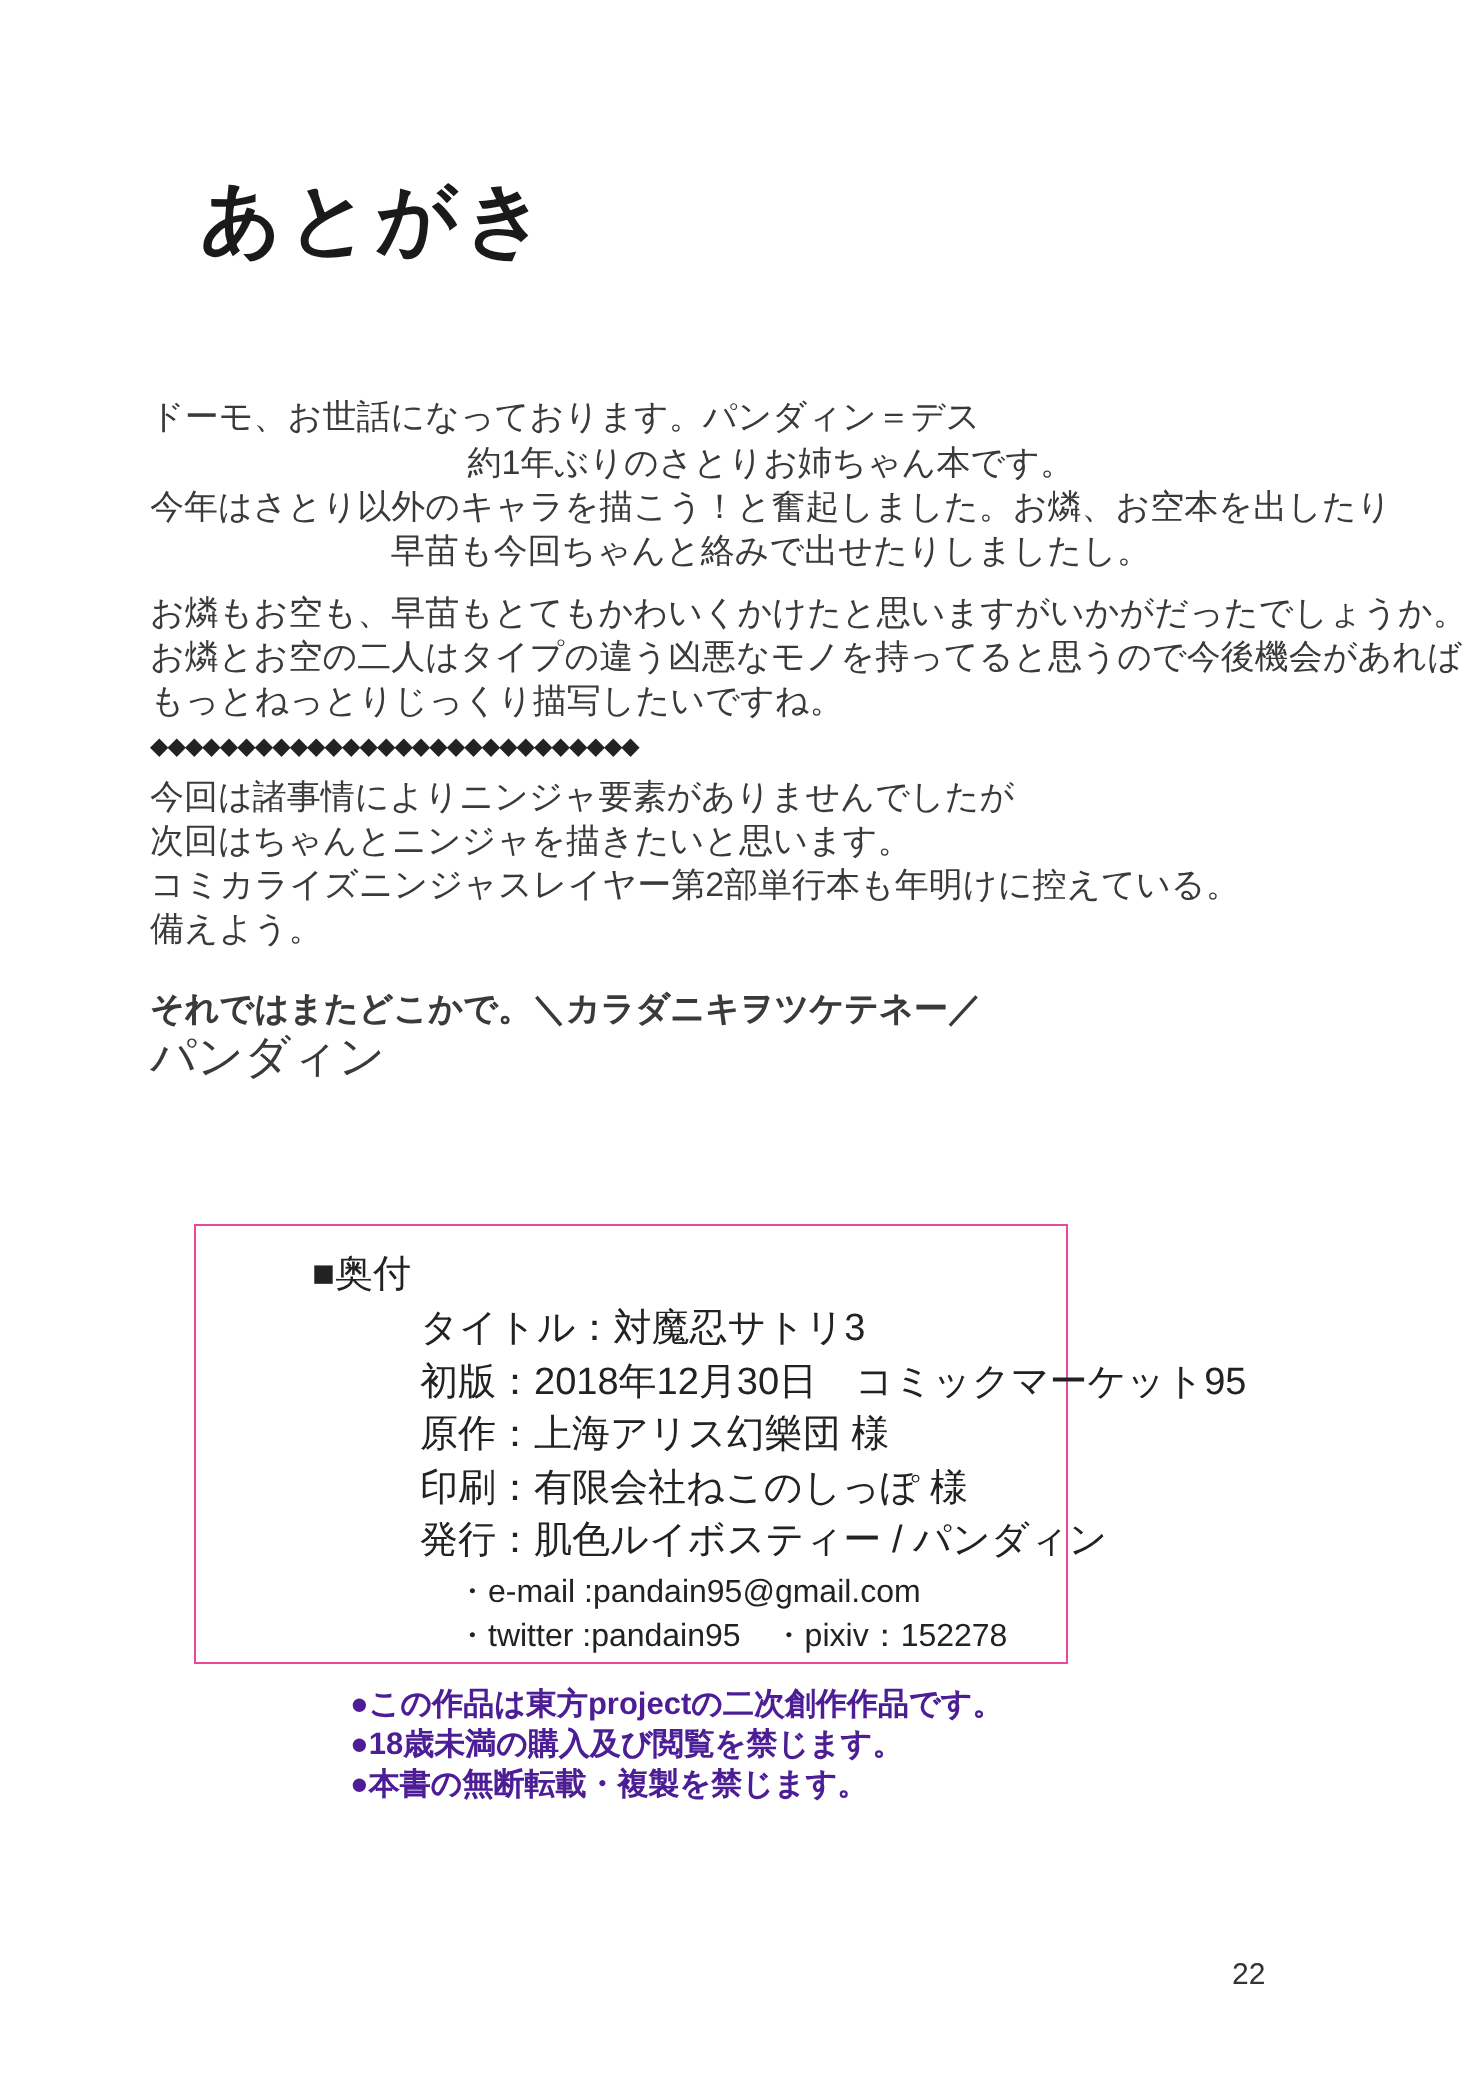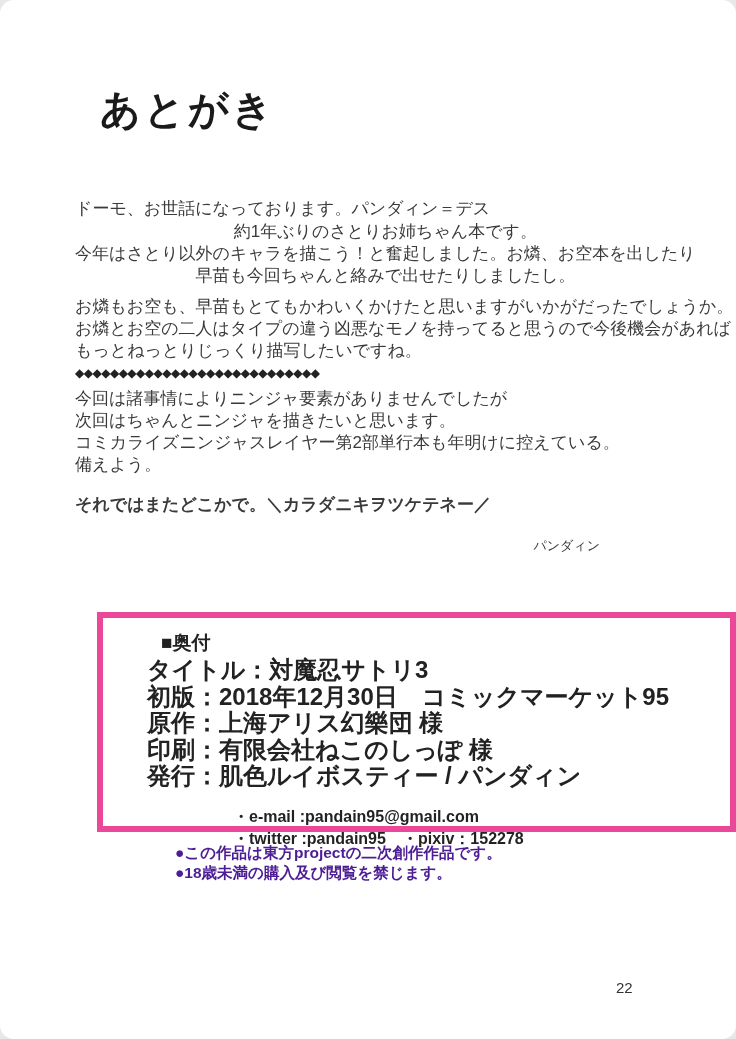--- a/index.html
+++ b/index.html
@@ -4,21 +4,20 @@
 <style>
   html,body { margin:0; padding:0; background:#e8e8e8; }
   .page {
     position:relative;
     width:736px; height:1039px;
     margin:0 auto;
     background:#ffffff;
     font-family:"Liberation Sans","DejaVu Sans",sans-serif;
     color:#3a3a3a;
     overflow:hidden;
-    border-radius:14px;
   }
   .title {
     position:absolute; left:100px; top:82px;
     font-family:"Liberation Serif","DejaVu Serif",serif;
     font-weight:bold; font-size:40px; letter-spacing:3px;
     color:#1a1a1a;
   }
   .body-block {
     position:absolute; left:75px;
     font-size:17px; line-height:22px;
@@ -27,42 +26,41 @@
   .p1 { top:198px; }
   .p2 { top:221px;text-align:center; }
   .p3 { top:296px;font-family:Liberation Serif, serif; }
   .divider-row {
     position:absolute; left:75px; top:366px;
     font-size:12px; letter-spacing:-0.5px; color:#222222;
   }
   .p4 { top:388px; }
   .closing { top:494px;font-weight:bold; }
   .signature-block {
-    position:absolute; left:75px; top:535px; width:525px;
-    text-align:right; font-size:13px; line-height:22px;
+    position:absolute; left:75px; top:517px; width:525px;
+    text-align:left; font-size:23px; line-height:22px;
   }
   .colophon {
     position:absolute; left:97px; top:612px;
-    width:639px; height:220px;
-    border:6px solid #ec4899;
+    width:437px; height:220px;
+    border:1px solid #ec4899;
     box-sizing:border-box;
     color:#222222;
-    font-weight:bold;
   }
   .colophon-heading {
     margin:13px 0 2px 58px;
     font-size:19px; line-height:24px;
   }
   .colophon-rows {
-    margin-left:44px;
-    font-size:24px; line-height:26.5px;
+    margin-left:112px;
+    font-size:19px; line-height:26.5px;
     white-space:nowrap;
   }
   .colophon-contact {
-    margin:16px 0 0 130px;
+    margin:1px 0 0 130px;
     font-size:16px; line-height:22px;
     white-space:nowrap;
   }
   .notices {
     position:absolute; left:175px; top:843px;
     font-size:15.5px; line-height:20px;
     font-weight:600; color:#4c1d95;
     white-space:nowrap;
   }
   .page-number {
@@ -119,17 +117,18 @@
     </div>
     <div class="colophon-contact">
       <div>・e-mail :pandain95@gmail.com</div>
       <div>・twitter :pandain95　・pixiv：152278</div>
     </div>
   </div>
 
   <div class="notices">
     <div>●この作品は東方projectの二次創作作品です。</div>
     <div>●18歳未満の購入及び閲覧を禁じます。</div>
+    <div>●本書の無断転載・複製を禁じます。</div>
   </div>
 
   <div class="page-number">22</div>
 
 </div>
 
 </body></html>

